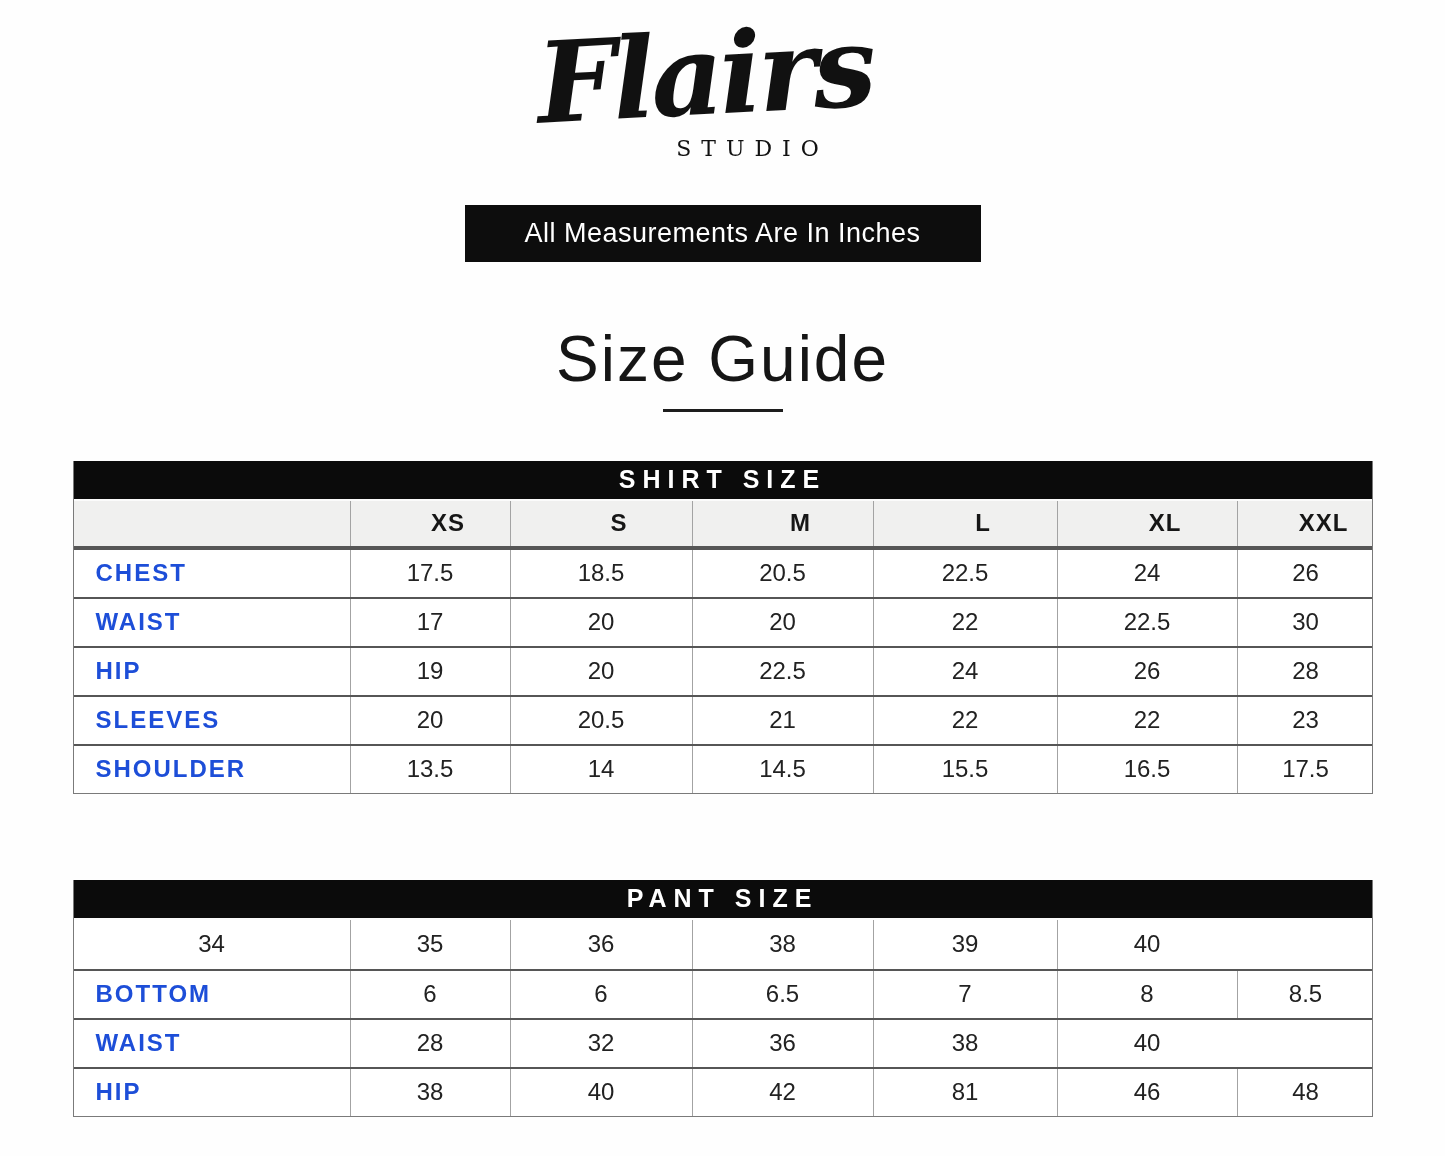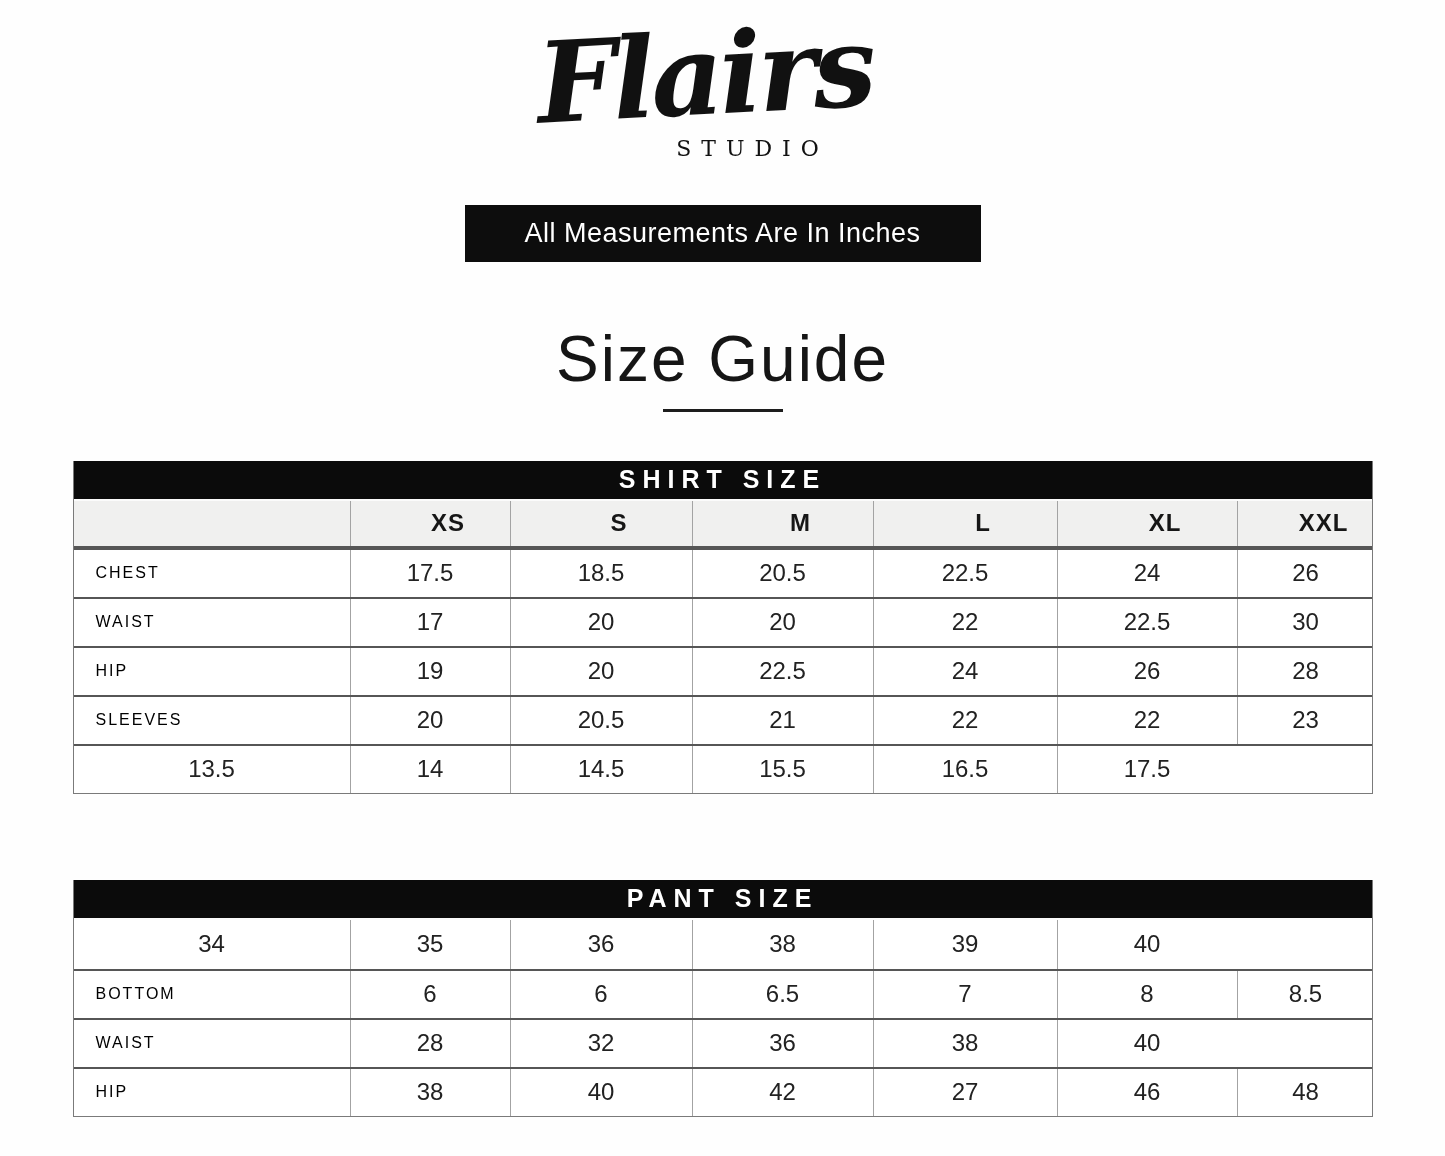--- a/index.html
+++ b/index.html
@@ -93,24 +93,24 @@
   }
   .cell {
     display: flex; align-items: center; justify-content: center;
     font-size: 24px;
     color: #222;
   }
   .cell + .cell { border-left: 1px solid #a3a3a3; }
   .cell.label {
     justify-content: flex-start;
     padding-left: 22px;
-    font-size: 16px;
-    font-weight: normal;
+    font-size: 24px;
+    font-weight: bold;
     letter-spacing: 2px;
-    color: #000000;
+    color: #1d4ed8;
   }
   .cell.size-head {
     font-size: 24px;
     font-weight: bold;
     letter-spacing: 1px;
     color: #161616;
     padding-left: 36px;
   }
 </style>
 </head>
@@ -175,20 +175,21 @@
       <div class="cell label">SLEEVES</div>
       <div class="cell">20</div>
       <div class="cell">20.5</div>
       <div class="cell">21</div>
       <div class="cell">22</div>
       <div class="cell">22</div>
       <div class="cell">23</div>
     </div>
 
     <div class="trow">
+      <div class="cell label">SHOULDER</div>
       <div class="cell">13.5</div>
       <div class="cell">14</div>
       <div class="cell">14.5</div>
       <div class="cell">15.5</div>
       <div class="cell">16.5</div>
       <div class="cell">17.5</div>
     </div>
   </div>
 
   <div class="size-table pant">
@@ -220,19 +221,19 @@
       <div class="cell">36</div>
       <div class="cell">38</div>
       <div class="cell">40</div>
     </div>
 
     <div class="trow">
       <div class="cell label">HIP</div>
       <div class="cell">38</div>
       <div class="cell">40</div>
       <div class="cell">42</div>
-      <div class="cell">27</div>
+      <div class="cell">81</div>
       <div class="cell">46</div>
       <div class="cell">48</div>
     </div>
   </div>
 
 </div>
 
 </body></html>

